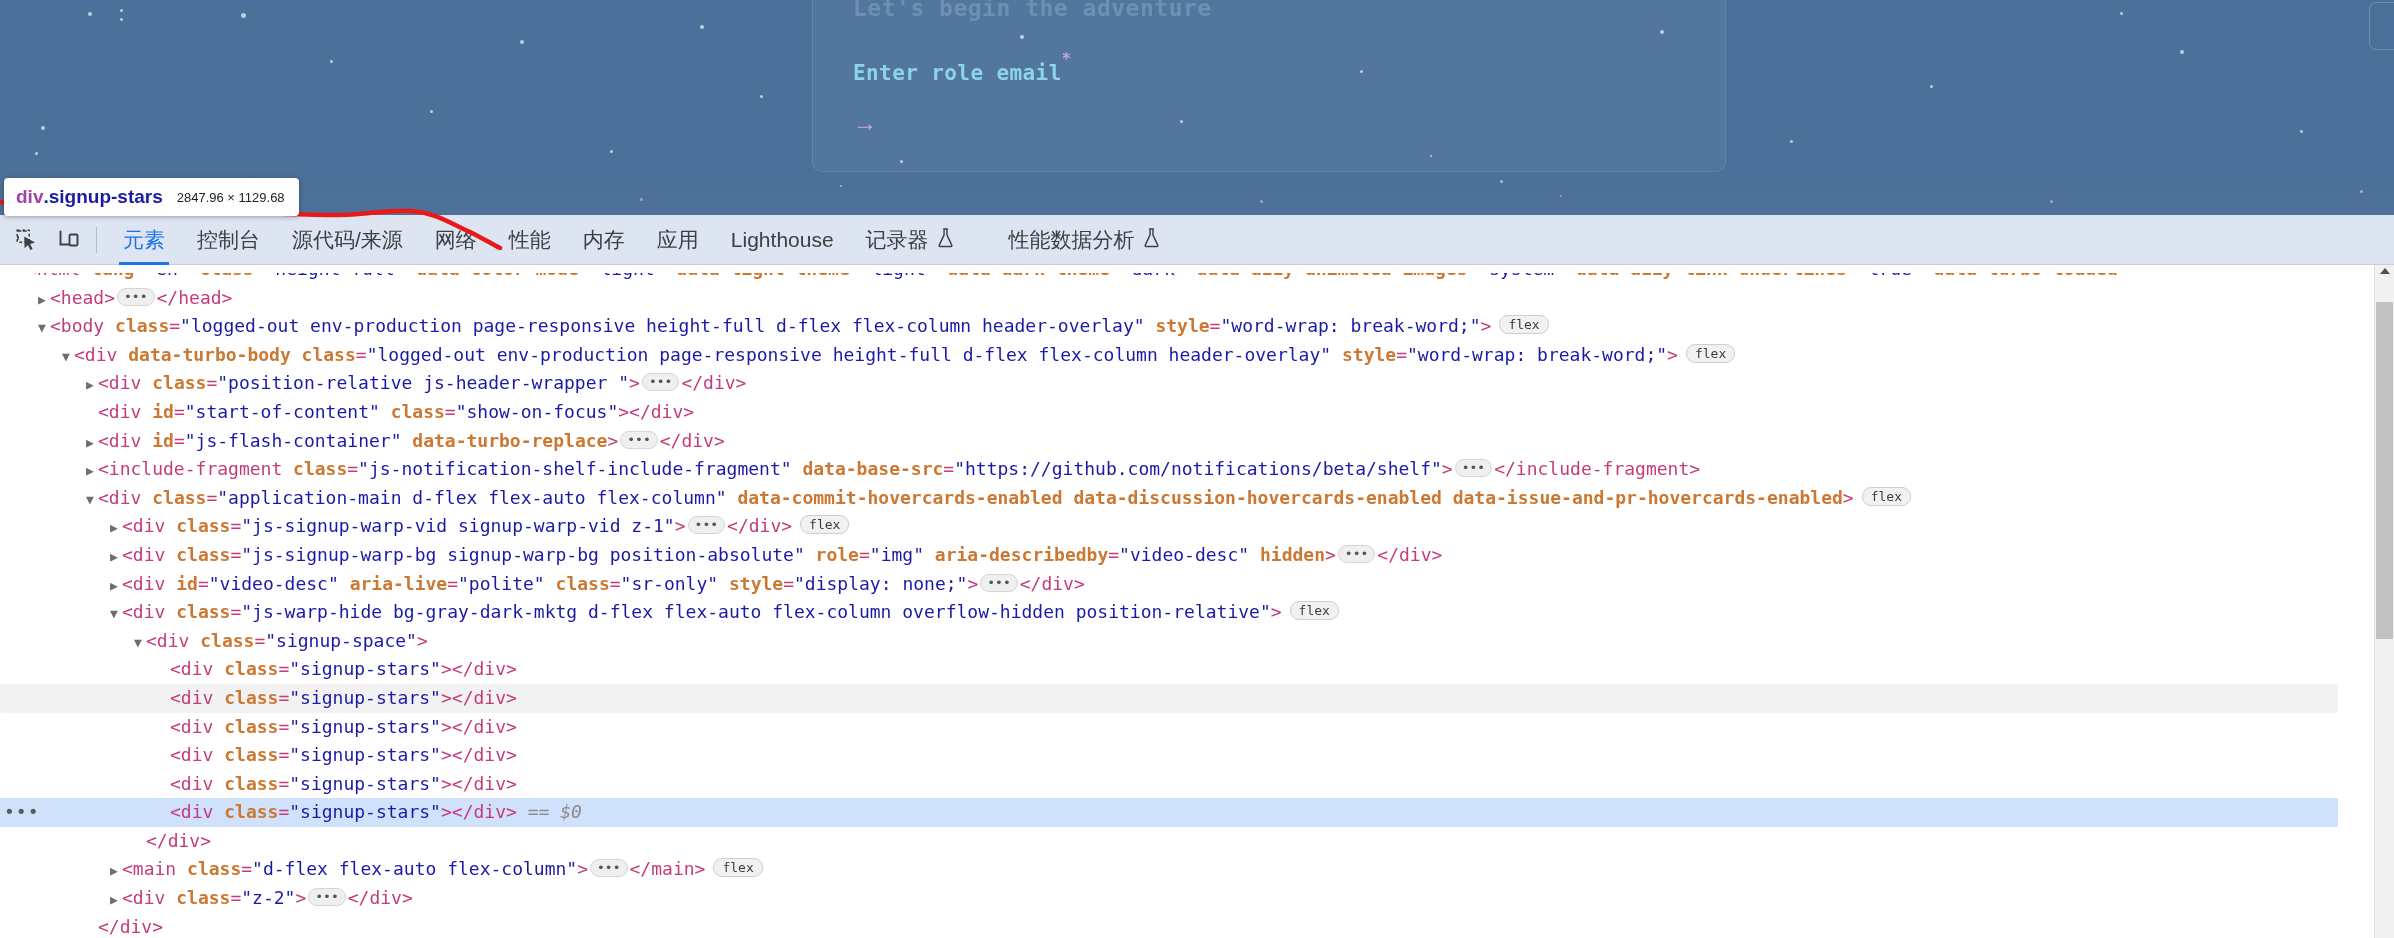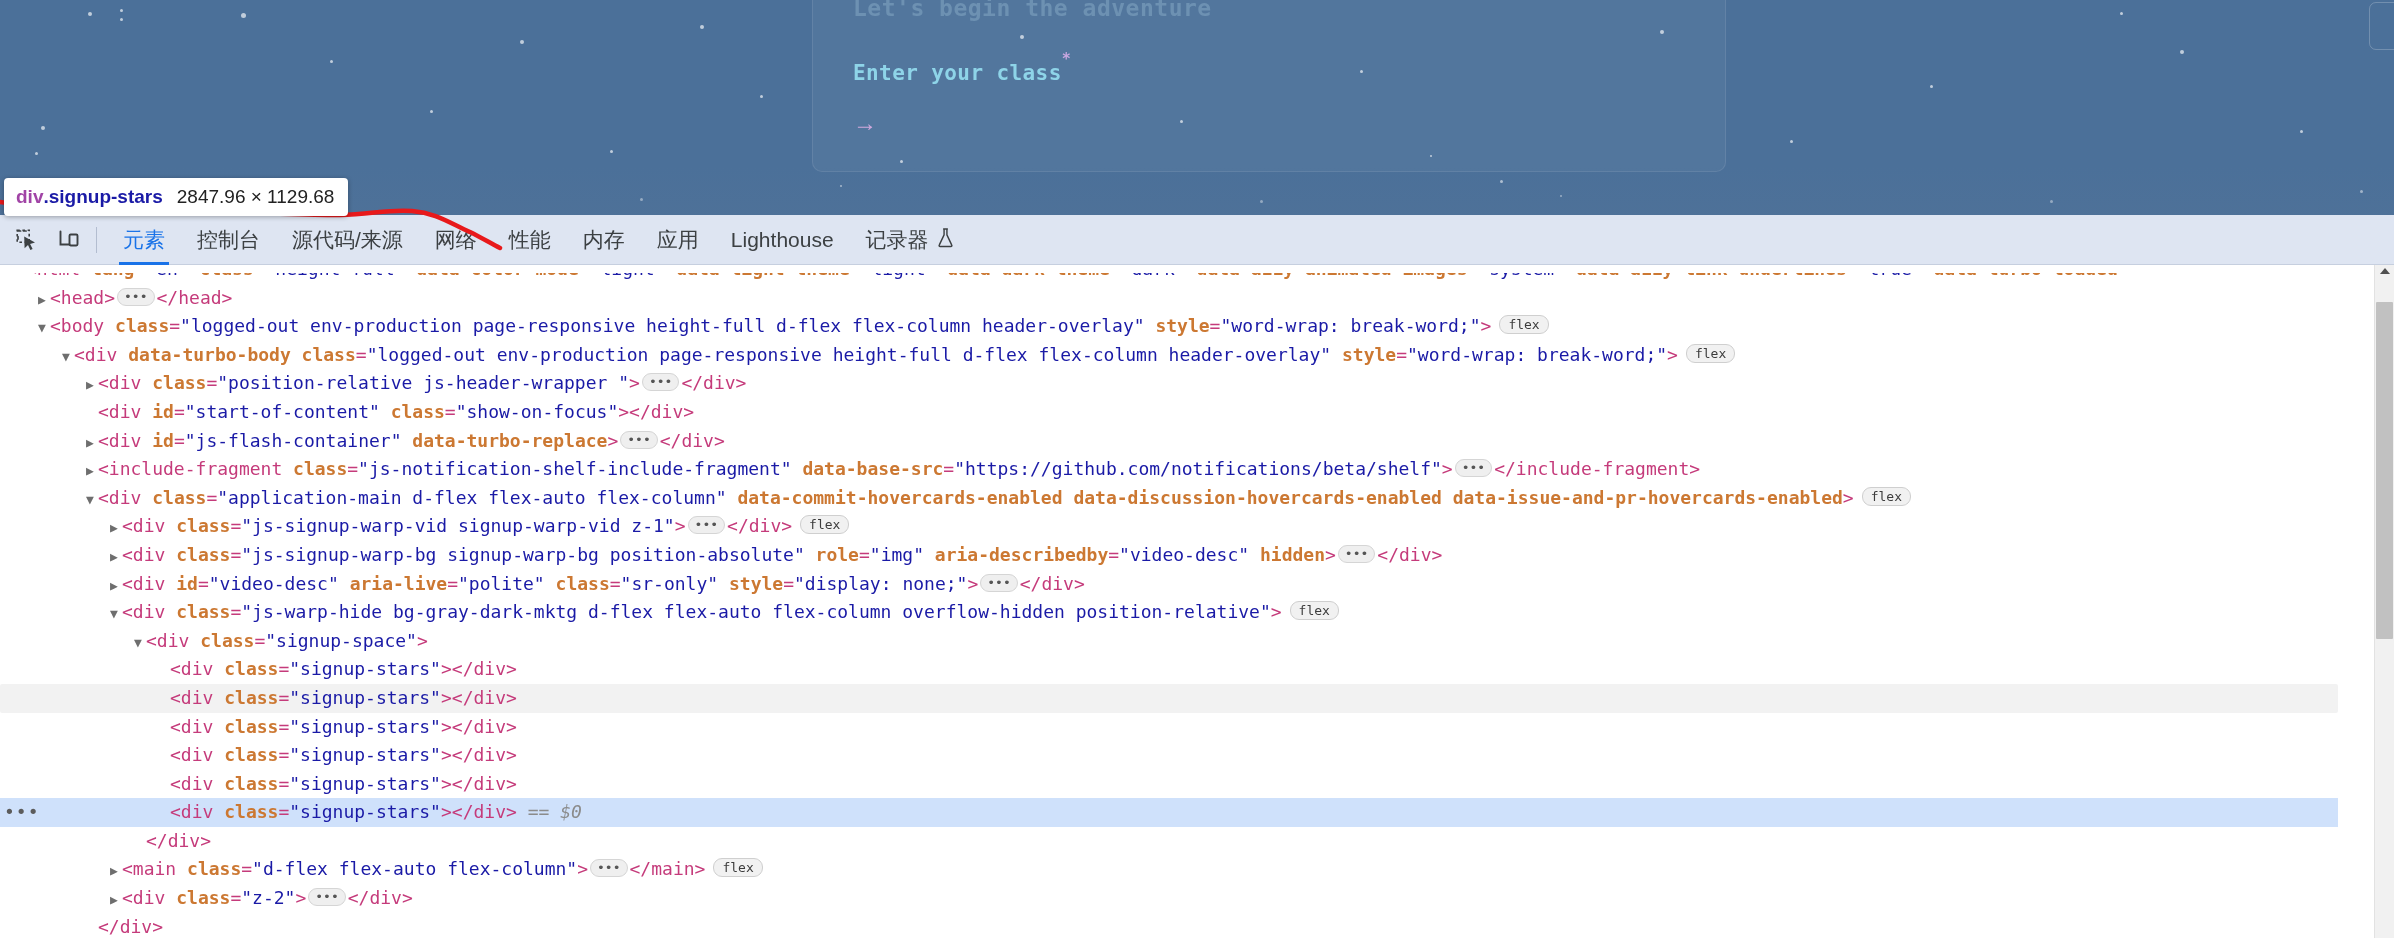--- a/index.html
+++ b/index.html
@@ -80,21 +80,21 @@
     background: #ffffff;
     border-radius: 4px;
     box-shadow: 0 1px 5px rgba(0,0,0,.32);
     display: flex; align-items: center;
     padding: 0 14px 0 12px;
     white-space: nowrap;
     z-index: 30;
   }
   .tt-tag  { color: #a144a6; font-size: 19px; font-weight: 700; font-family:"Liberation Sans",sans-serif;}
   .tt-cls  { color: #1a1aa6; font-size: 19px; font-weight: 700; font-family:"Liberation Sans",sans-serif;}
-  .tt-dims { color: #222222; font-size: 19px; margin-left: 14px; font-family:"Liberation Sans",sans-serif;}
+  .tt-dims { color: #222222; font-size: 13px; margin-left: 14px; font-family:"Liberation Sans",sans-serif;}
 
   
   .red-annotation {
     position: absolute; left: 0; top: 190px;
     width: 700px; height: 70px;
     z-index: 28; pointer-events: none;
   }
 
   
   .dt-toolbar {
@@ -236,21 +236,21 @@
         <i style="left: 1260px; top: 200px; width: 3px; height: 3px;"></i>
         <i style="left: 1560px; top: 195px; width: 2px; height: 2px;"></i>
         <i style="left: 2120px; top: 12px; width: 3px; height: 3px;"></i>
         <i style="left: 1430px; top: 155px; width: 2px; height: 2px;"></i>
       </div>
 
     <div class="signup-card">
       <div class="card-heading">Let's begin the adventure</div>
 
       <div class="field-label">
-        <span>Enter your class</span><sup>*</sup>
+        <span>Enter role email</span><sup>*</sup>
       </div>
 
       <div class="field-caret">→</div>
 
       <div class="continue-btn">Continue</div>
     </div>
 
     <div class="page-bottom-band"></div>
   </div>
 
@@ -299,20 +299,28 @@
       <span>内存</span>
     </div>
     <div class="dt-tab">
       <span>应用</span>
     </div>
     <div class="dt-tab">
       <span>Lighthouse</span>
     </div>
     <div class="dt-tab">
       <span>记录器</span>
+      <span>
+        <svg width="19" height="21" viewBox="0 0 20 22" aria-hidden="true">
+          <path d="M7.5 2 h5 M8.5 2 v6.2 L3.4 19 a1 1 0 0 0 .9 1.5 h11.4 a1 1 0 0 0 .9-1.5 L11.5 8.2 V2" fill="none" stroke="#3c4043" stroke-width="1.5" stroke-linejoin="round"></path>
+        </svg>
+      </span>
+    </div>
+    <div class="dt-tab gap-left">
+      <span>性能数据分析</span>
       <span>
         <svg width="19" height="21" viewBox="0 0 20 22" aria-hidden="true">
           <path d="M7.5 2 h5 M8.5 2 v6.2 L3.4 19 a1 1 0 0 0 .9 1.5 h11.4 a1 1 0 0 0 .9-1.5 L11.5 8.2 V2" fill="none" stroke="#3c4043" stroke-width="1.5" stroke-linejoin="round"></path>
         </svg>
       </span>
     </div>
   </div>
 
   <div class="dom-pane">
     <div class="dom-rows" id="dom-rows">

